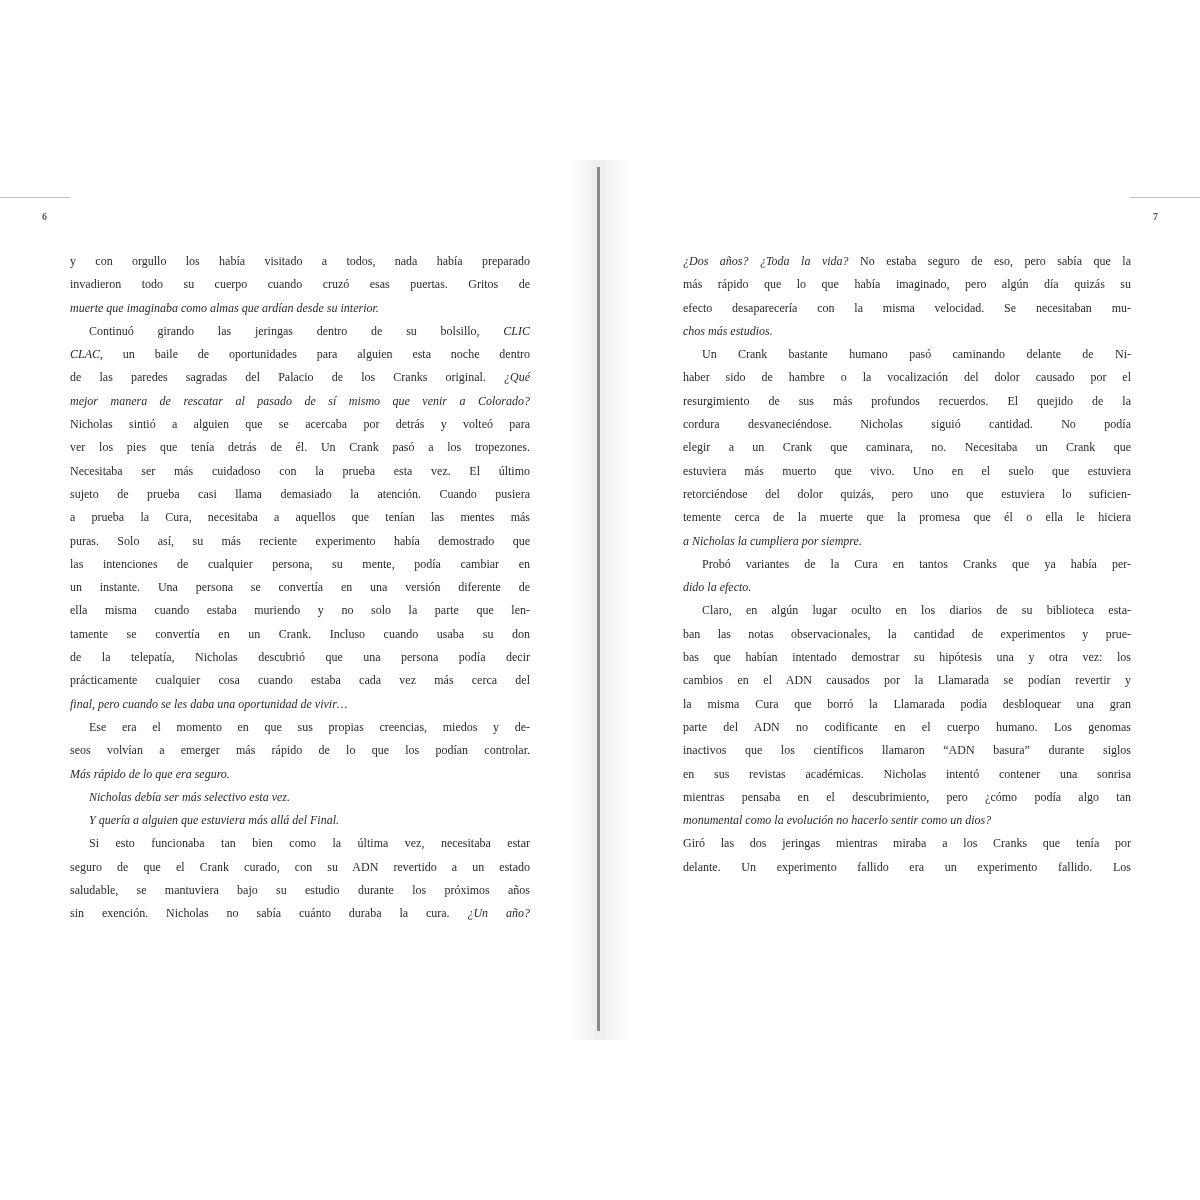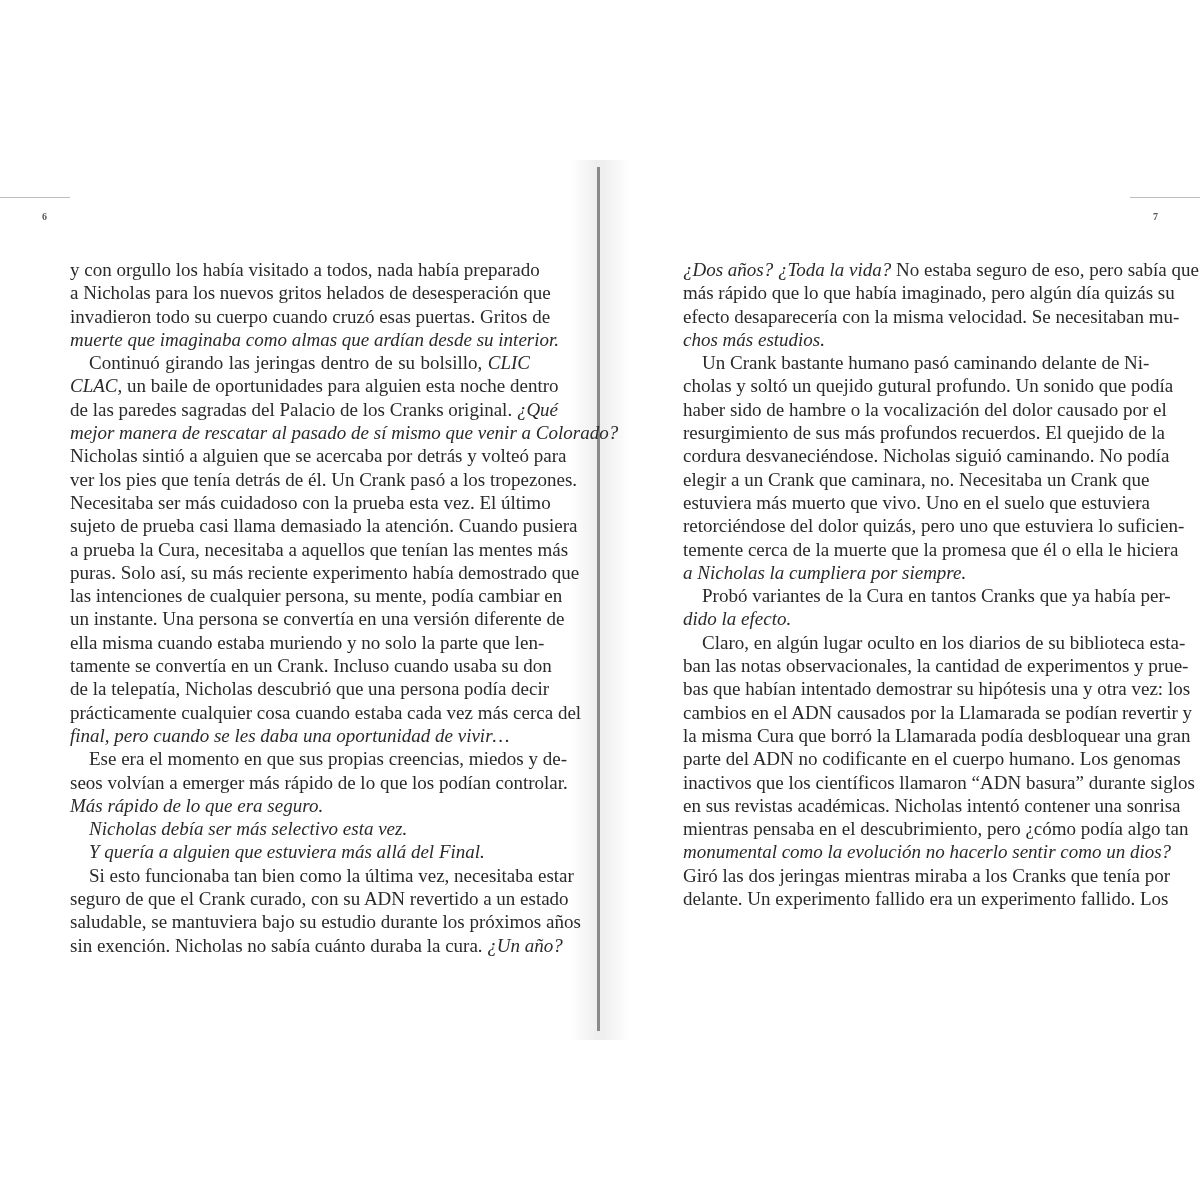--- a/index.html
+++ b/index.html
@@ -8,21 +8,21 @@
   .spread { position:absolute; inset:0; }
   .rule { position:absolute; height:1px; background:#bdbdbd; top:197px; }
   .rule.left { left:0; width:70px; }
   .rule.right { left:1130px; width:70px; }
   .pagenum { position:absolute; top:211px; font-size:10px; color:#555; font-weight:bold; }
   .pagenum.left { left:42px; }
   .pagenum.right { left:1153px; }
   .gutter-shadow { position:absolute; top:160px; left:570px; width:60px; height:880px;
      background:linear-gradient(to right, rgba(255,255,255,0) 0%, rgba(225,225,225,0.55) 45%, rgba(225,225,225,0.55) 55%, rgba(255,255,255,0) 100%); }
   .spine { position:absolute; top:167px; left:597px; width:3px; height:864px; background:#8a8a8a; }
-  .column { position:absolute; top:258px; font-size:19px; line-height:23.3px;
+  .column { position:absolute; top:250px; font-size:12px; line-height:23.3px;
             text-align:justify; }
   .column.left { left:70px; width:460px; }
   .column.right { left:683px; width:448px; }
   .line { display:block; white-space:nowrap; text-align:justify; text-align-last:justify; height:23.3px; }
   .line.last { text-align-last:left;font-style:italic; }
   .line.indent { padding-left:19px; }
   em, .it { font-style:italic; }
 </style>
 </head>
 <body>
@@ -31,21 +31,20 @@
   <div class="rule left"></div>
   <div class="pagenum left">6</div>
   <div class="rule right"></div>
   <div class="pagenum right">7</div>
 
   <div class="gutter-shadow"></div>
   <div class="spine"></div>
 
   <div class="column left" id="col-left">
       <span class="line"><span>y con orgullo los había visitado a todos, nada había preparado</span></span>
-      <span class="line"><span>a Nicholas para los nuevos gritos helados de desesperación que</span></span>
       <span class="line"><span>invadieron todo su cuerpo cuando cruzó esas puertas. Gritos de</span></span>
       <span class="line last"><span>muerte que imaginaba como almas que ardían desde su interior.</span></span>
       <span class="line indent"><span>Continuó girando las jeringas dentro de su bolsillo, </span><em>CLIC</em></span>
       <span class="line"><em>CLAC,</em><span> un baile de oportunidades para alguien esta noche dentro</span></span>
       <span class="line"><span>de las paredes sagradas del Palacio de los Cranks original. </span><em>¿Qué</em></span>
       <span class="line"><em>mejor manera de rescatar al pasado de sí mismo que venir a Colorado?</em></span>
       <span class="line"><span>Nicholas sintió a alguien que se acercaba por detrás y volteó para</span></span>
       <span class="line"><span>ver los pies que tenía detrás de él. Un Crank pasó a los tropezones.</span></span>
       <span class="line"><span>Necesitaba ser más cuidadoso con la prueba esta vez. El último</span></span>
       <span class="line"><span>sujeto de prueba casi llama demasiado la atención. Cuando pusiera</span></span>
@@ -67,24 +66,23 @@
       <span class="line"><span>seguro de que el Crank curado, con su ADN revertido a un estado</span></span>
       <span class="line"><span>saludable, se mantuviera bajo su estudio durante los próximos años</span></span>
       <span class="line"><span>sin exención. Nicholas no sabía cuánto duraba la cura. </span><em>¿Un año?</em></span>
     </div>
   <div class="column right" id="col-right">
       <span class="line"><em>¿Dos años? ¿Toda la vida?</em><span> No estaba seguro de eso, pero sabía que la</span></span>
       <span class="line"><span>más rápido que lo que había imaginado, pero algún día quizás su</span></span>
       <span class="line"><span>efecto desaparecería con la misma velocidad. Se necesitaban mu-</span></span>
       <span class="line last"><span>chos más estudios.</span></span>
       <span class="line indent"><span>Un Crank bastante humano pasó caminando delante de Ni-</span></span>
-      <span class="line"><span>cholas y soltó un quejido gutural profundo. Un sonido que podía</span></span>
       <span class="line"><span>haber sido de hambre o la vocalización del dolor causado por el</span></span>
       <span class="line"><span>resurgimiento de sus más profundos recuerdos. El quejido de la</span></span>
-      <span class="line"><span>cordura desvaneciéndose. Nicholas siguió caminando. No podía</span></span>
+      <span class="line"><span>cordura desvaneciéndose. Nicholas siguió cantidad. No podía</span></span>
       <span class="line"><span>elegir a un Crank que caminara, no. Necesitaba un Crank que</span></span>
       <span class="line"><span>estuviera más muerto que vivo. Uno en el suelo que estuviera</span></span>
       <span class="line"><span>retorciéndose del dolor quizás, pero uno que estuviera lo suficien-</span></span>
       <span class="line"><span>temente cerca de la muerte que la promesa que él o ella le hiciera</span></span>
       <span class="line last"><span>a Nicholas la cumpliera por siempre.</span></span>
       <span class="line indent"><span>Probó variantes de la Cura en tantos Cranks que ya había per-</span></span>
       <span class="line last"><span>dido la efecto.</span></span>
       <span class="line indent"><span>Claro, en algún lugar oculto en los diarios de su biblioteca esta-</span></span>
       <span class="line"><span>ban las notas observacionales, la cantidad de experimentos y prue-</span></span>
       <span class="line"><span>bas que habían intentado demostrar su hipótesis una y otra vez: los</span></span>

